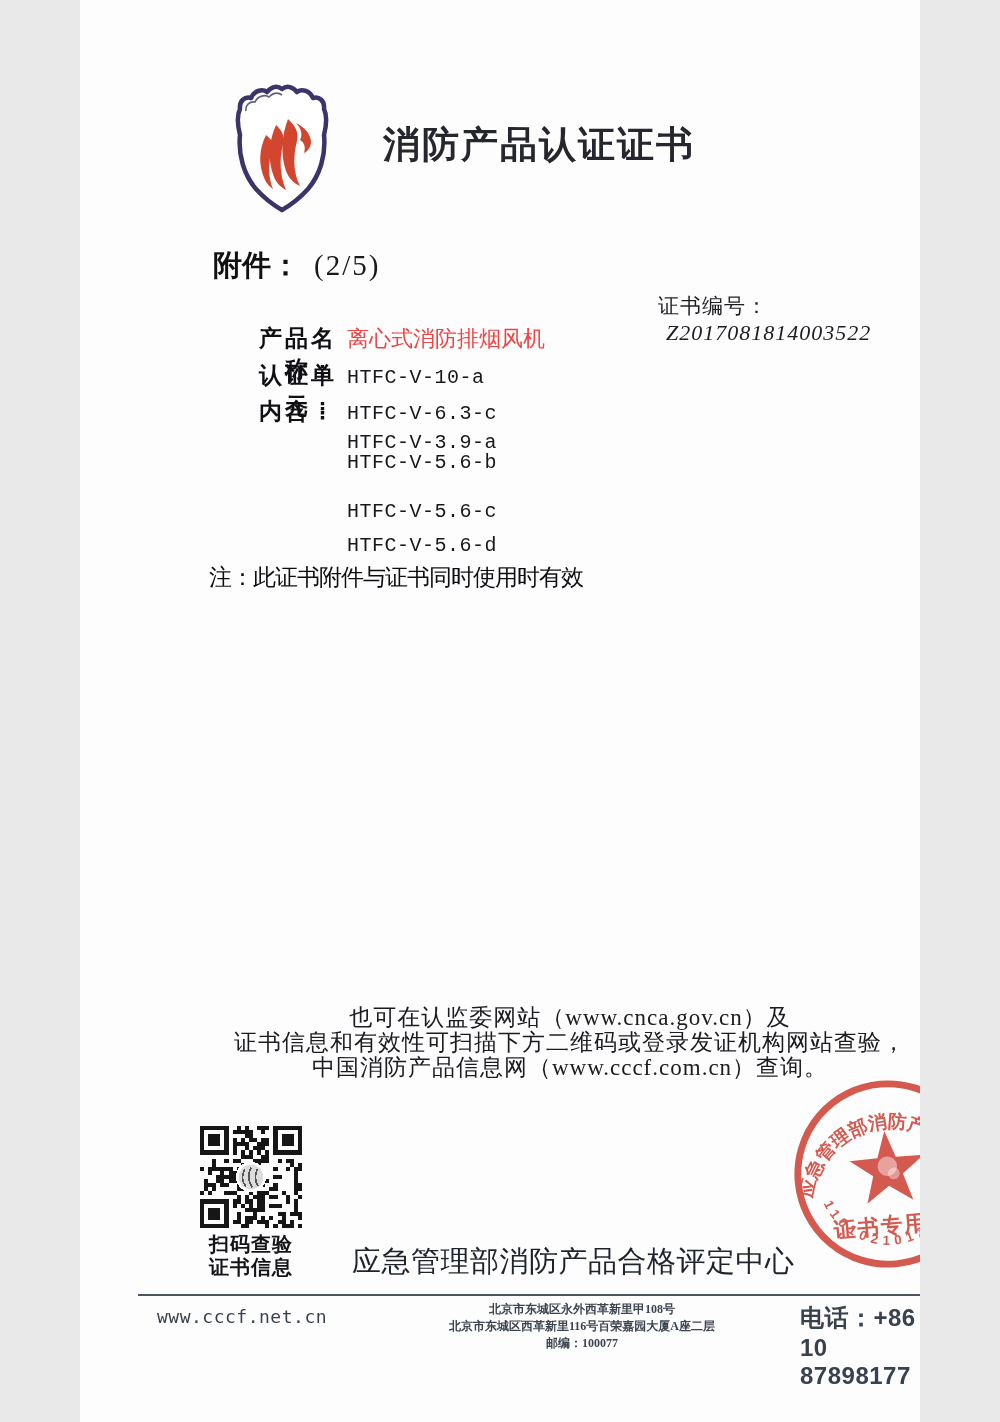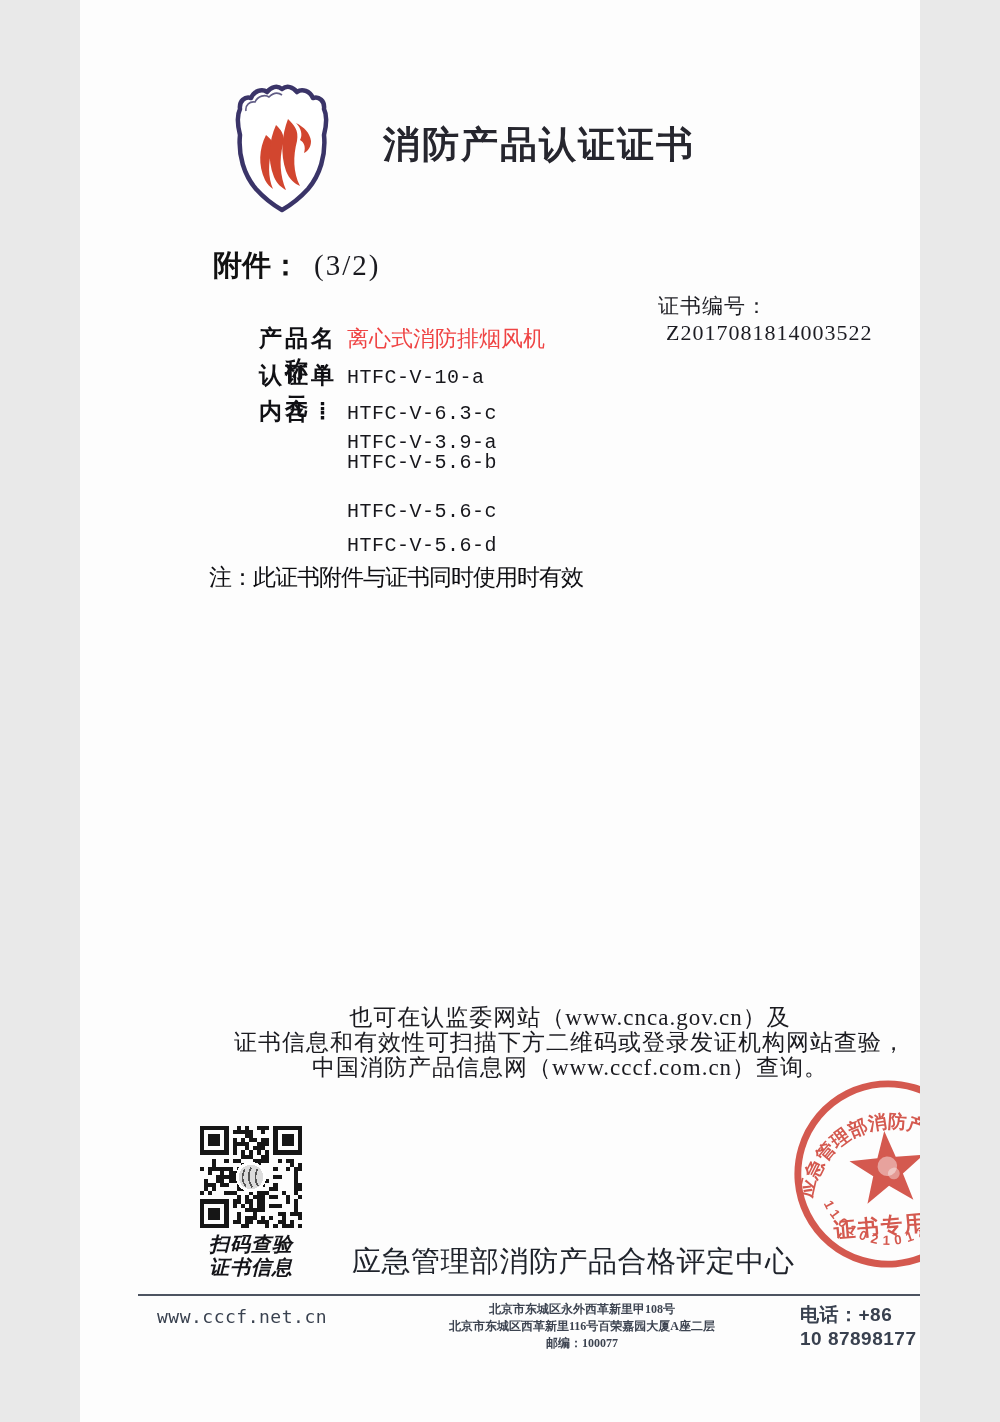--- a/index.html
+++ b/index.html
@@ -15,40 +15,40 @@
     font-size:37px;font-weight:600;letter-spacing:2px;color:#26262e;
     font-family:"Liberation Sans",sans-serif;
   }
   
   .attachment{position:absolute;left:133px;top:246px;font-size:29px;}
   .attachment .lab{font-weight:700;color:#111;}
   .attachment .val{font-family:"Liberation Serif",serif;font-weight:400;margin-left:14px;letter-spacing:2px;}
   
   .certno{position:absolute;left:578px;top:292px;font-size:21px;color:#1c1c22;}
   .certno .lab{font-weight:500;letter-spacing:1px;}
-  .certno .val{font-family:"Liberation Serif",serif;font-size:22px;margin-left:8px;letter-spacing:1px;}
+  .certno .val{font-family:"Liberation Serif",serif;font-size:22px;margin-left:8px;letter-spacing:1px;font-style:italic;}
   
   .rows{position:absolute;left:133px;top:323px;width:740px;}
   .row{position:absolute;left:0;display:flex;align-items:baseline;}
   .row .lab{display:inline-block;width:124px;text-align:right;font-weight:700;font-size:23px;letter-spacing:3px;color:#101014;}
   .row .val{margin-left:10px;}
   .val.cn{font-family:"Liberation Serif",serif;font-size:22px;color:#ef4444;}
   .val.code,.model{font-family:"Liberation Mono",monospace;font-size:20px;letter-spacing:0.5px;color:#17171c;}
   .r1{top:0;} .r2{top:37px;} .r3{top:73px;}
   .model{position:absolute;left:134px;}
   .m0{top:108px;} .m1{top:128px;} .m2{top:177px;} .m3{top:211px;}
   .note{position:absolute;left:-4px;top:239px;font-weight:400;font-size:23px;letter-spacing:-1px;color:#0e0e12;}
   
   .verify{
     position:absolute;left:0;top:1005px;width:980px;text-align:center;
     font-family:"Liberation Serif",serif;font-size:23px;line-height:25px;
     letter-spacing:1px;color:#1b1b20;
   }
   
-  .qrblock{position:absolute;left:110px;top:1126px;width:122px;text-align:center;font-style:italic;}
+  .qrblock{position:absolute;left:110px;top:1126px;width:122px;text-align:center;}
   .qrblock svg{width:102px;height:102px;display:block;margin:0 auto;}
   .qrcap{margin-top:5px;font-weight:700;font-size:20px;line-height:23px;color:#141418;letter-spacing:1px;}
   
   .issuer{
     position:absolute;left:272px;top:1242px;
     font-family:"Liberation Serif",serif;font-size:29px;color:#1f232b;letter-spacing:0.5px;
   }
   
   .stamp{position:absolute;left:710px;top:1076px;width:196px;height:196px;}
   .stamp .ringtext{font-family:"Liberation Serif",serif;font-size:19px;font-weight:700;fill:var(--stamp-red);}
@@ -61,21 +61,21 @@
     font-family:"DejaVu Sans Mono",monospace;font-size:18px;font-weight:400;
     color:#39414f;letter-spacing:0.5px;
   }
   .f-addr{
     position:absolute;left:278px;top:1301px;width:448px;text-align:center;
     font-family:"Liberation Serif",serif;font-size:12px;font-weight:600;
     line-height:17px;color:#3c4350;
   }
   .f-phone{
     position:absolute;left:720px;top:1302px;
-    font-size:19px;font-weight:700;color:#39414f;letter-spacing:0.5px;
+    font-size:24px;font-weight:700;color:#39414f;letter-spacing:0.5px;
   }
 </style>
 </head>
 <body>
 
 <div class="page">
 
   <svg class="logo" viewBox="0 0 100 130" aria-hidden="true">
     <path d="M50,6 C45,2 39,4 35,9 C30,5 22,8 19,15 C13,13 7,18 8,26 C4,34 6,44 8,52 C6,72 12,92 24,106 C33,116 43,123 50,127 C57,123 67,116 76,106 C88,92 94,72 92,52 C94,44 96,34 92,26 C93,18 87,13 81,15 C78,8 70,5 65,9 C61,4 55,2 50,6 Z" fill="#ffffff" stroke="var(--logo-navy)" stroke-width="4.5" stroke-linejoin="round"></path>
     <path d="M50,12 C46,9 41,10 37,14 C33,11 26,13 23,19 C18,18 13,22 14,28" fill="none" stroke="var(--logo-navy)" stroke-width="1.6" opacity="0.8"></path>
@@ -83,21 +83,21 @@
       <path d="M34,52 C27,66 26,82 33,97 C35,101 38,104 41,106 C36,94 36,80 40,66 C42,59 39,56 34,52 Z"></path>
       <path d="M44,42 C37,58 35,76 42,94 C45,101 50,105 54,107 C48,93 47,77 51,61 C53,51 49,47 44,42 Z"></path>
       <path d="M56,36 C50,52 48,70 54,88 C57,96 63,101 68,103 C61,89 61,73 65,58 C67,47 62,42 56,36 Z"></path>
       <path d="M64,40 C72,44 78,50 79,58 C79,64 76,68 72,70 C74,64 72,59 68,57 C71,52 69,45 64,40 Z"></path>
     </g>
   </svg>
 
   <h1 class="title">消防产品认证证书</h1>
 
   <div class="attachment">
-    <span class="lab">附件：</span><span class="val">(3/2)</span>
+    <span class="lab">附件：</span><span class="val">(2/5)</span>
   </div>
 
   <div class="certno">
     <span class="lab">证书编号：</span><span class="val">Z2017081814003522</span>
   </div>
 
   <div class="rows">
     <div class="row r1">
       <span class="lab">产品名称：</span>
       <span class="val cn">离心式消防排烟风机</span>

